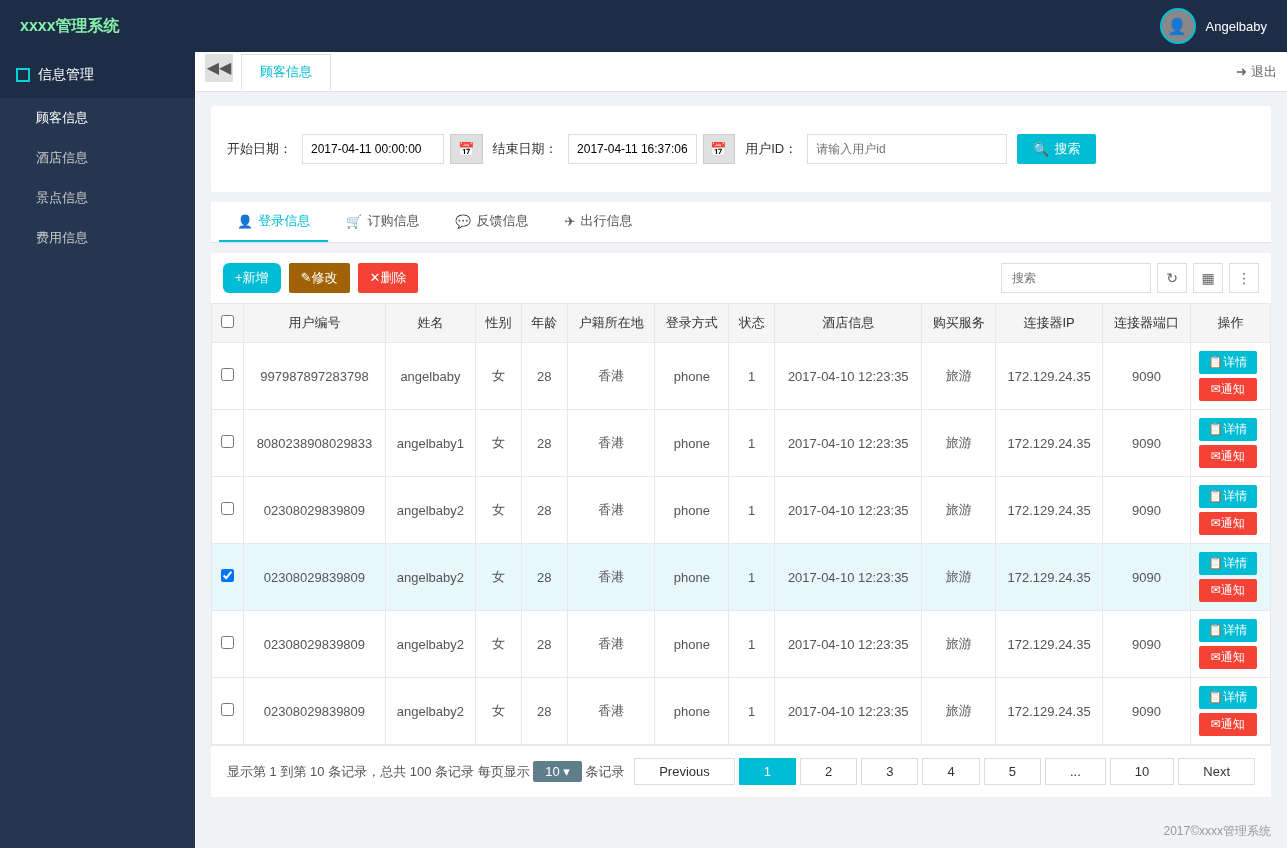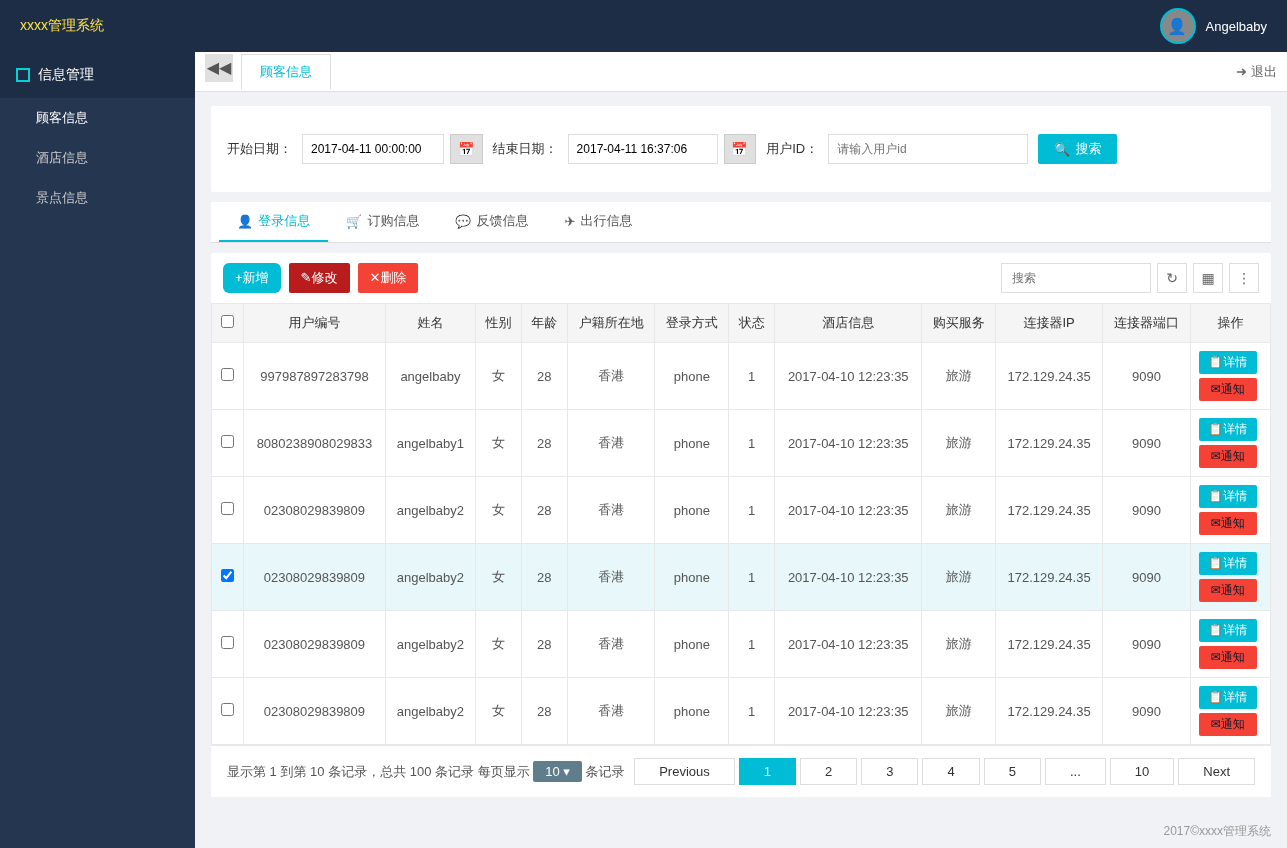--- a/index.html
+++ b/index.html
@@ -8,23 +8,23 @@
     
     .top-header {
       background: #1d2d45;
       height: 52px;
       display: flex;
       align-items: center;
       justify-content: space-between;
       padding: 0 20px;
     }
     .top-header .logo {
-      color: #fde047;
-      font-size: 14px;
-      font-weight: normal;
+      color: #86efac;
+      font-size: 16px;
+      font-weight: bold;
     }
     .top-header .user-info {
       display: flex;
       align-items: center;
       gap: 10px;
       color: #fff;
     }
     .top-header .avatar {
       width: 36px;
       height: 36px;
@@ -220,21 +220,21 @@
       border: none;
       padding: 6px 12px;
       cursor: pointer;
       font-size: 13px;
       border-radius: 6px;
       display: inline-flex;
       align-items: center;
       gap: 4px;
     }
     .btn-edit {
-      background: #b91c1c;
+      background: #a16207;
       color: #fff;
       border: none;
       padding: 6px 12px;
       cursor: pointer;
       font-size: 13px;
       border-radius: 2px;
       display: inline-flex;
       align-items: center;
       gap: 4px;
     }
@@ -313,21 +313,21 @@
       cursor: pointer;
       font-size: 12px;
       border-radius: 2px;
       display: block;
       margin-bottom: 4px;
       width: 58px;
       text-align: center;
     }
     .btn-notify {
       background: #f44336;
-      color: #0f172a;
+      color: #ffffff;
       border: none;
       padding: 3px 8px;
       cursor: pointer;
       font-size: 12px;
       border-radius: 2px;
       display: block;
       width: 58px;
       text-align: center;
     }
 
@@ -420,20 +420,23 @@
       <span>信息管理</span>
     </div>
     <div class="sidebar-item active">
       <span>顾客信息</span>
     </div>
     <div class="sidebar-item">
       <span>酒店信息</span>
     </div>
     <div class="sidebar-item">
       <span>景点信息</span>
+    </div>
+    <div class="sidebar-item">
+      <span>费用信息</span>
     </div>
   </div>
 
   <div class="main-content">
 
     <div class="tab-bar">
       <div class="tabs">
         <button class="sidebar-toggle">◀◀</button>
         <div class="tab-item active">
           <span>顾客信息</span>
@@ -445,21 +448,21 @@
       </div>
     </div>
 
     <div class="content-area">
 
       <div class="filter-row">
         <span class="filter-label">开始日期：</span>
         <input class="filter-input" value="2017-04-11 00:00:00" style="width: 142px;">
         <button class="calendar-btn">📅</button>
         <span class="filter-label">结束日期：</span>
-        <input class="filter-input" value="2017-04-11 16:37:06" style="width: 150px;">
+        <input class="filter-input" value="2017-04-11 16:37:06" style="width: 129px; text-align: right;">
         <button class="calendar-btn">📅</button>
         <span class="filter-label">用户ID：</span>
         <input class="filter-input" placeholder="请输入用户id" style="width: 200px;">
         <button class="search-btn">
           <span>🔍</span>
           <span>搜索</span>
         </button>
       </div>
 
       <div class="sub-tabs">

